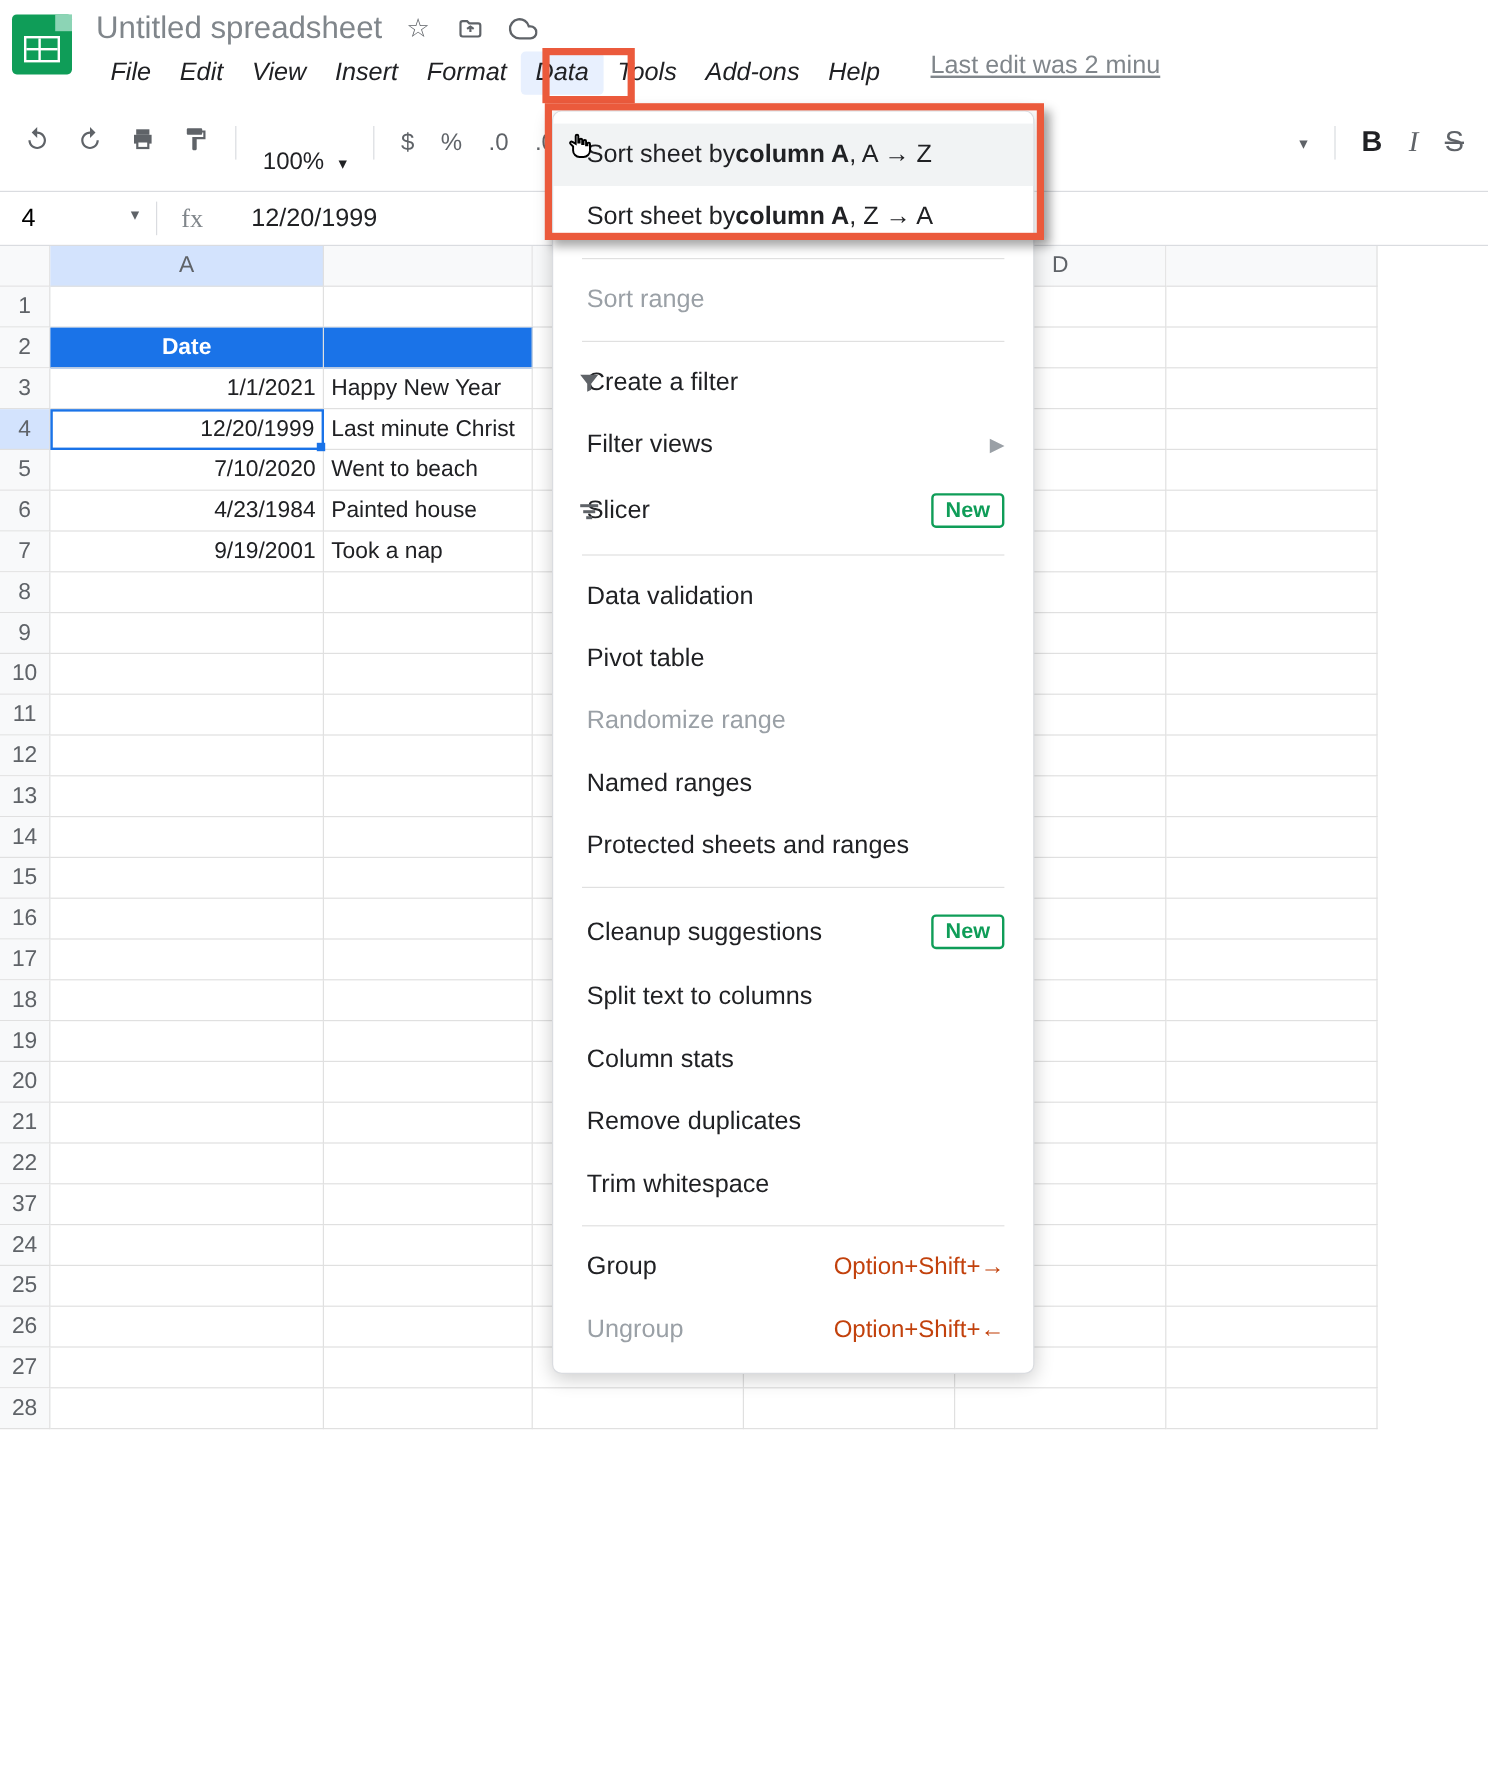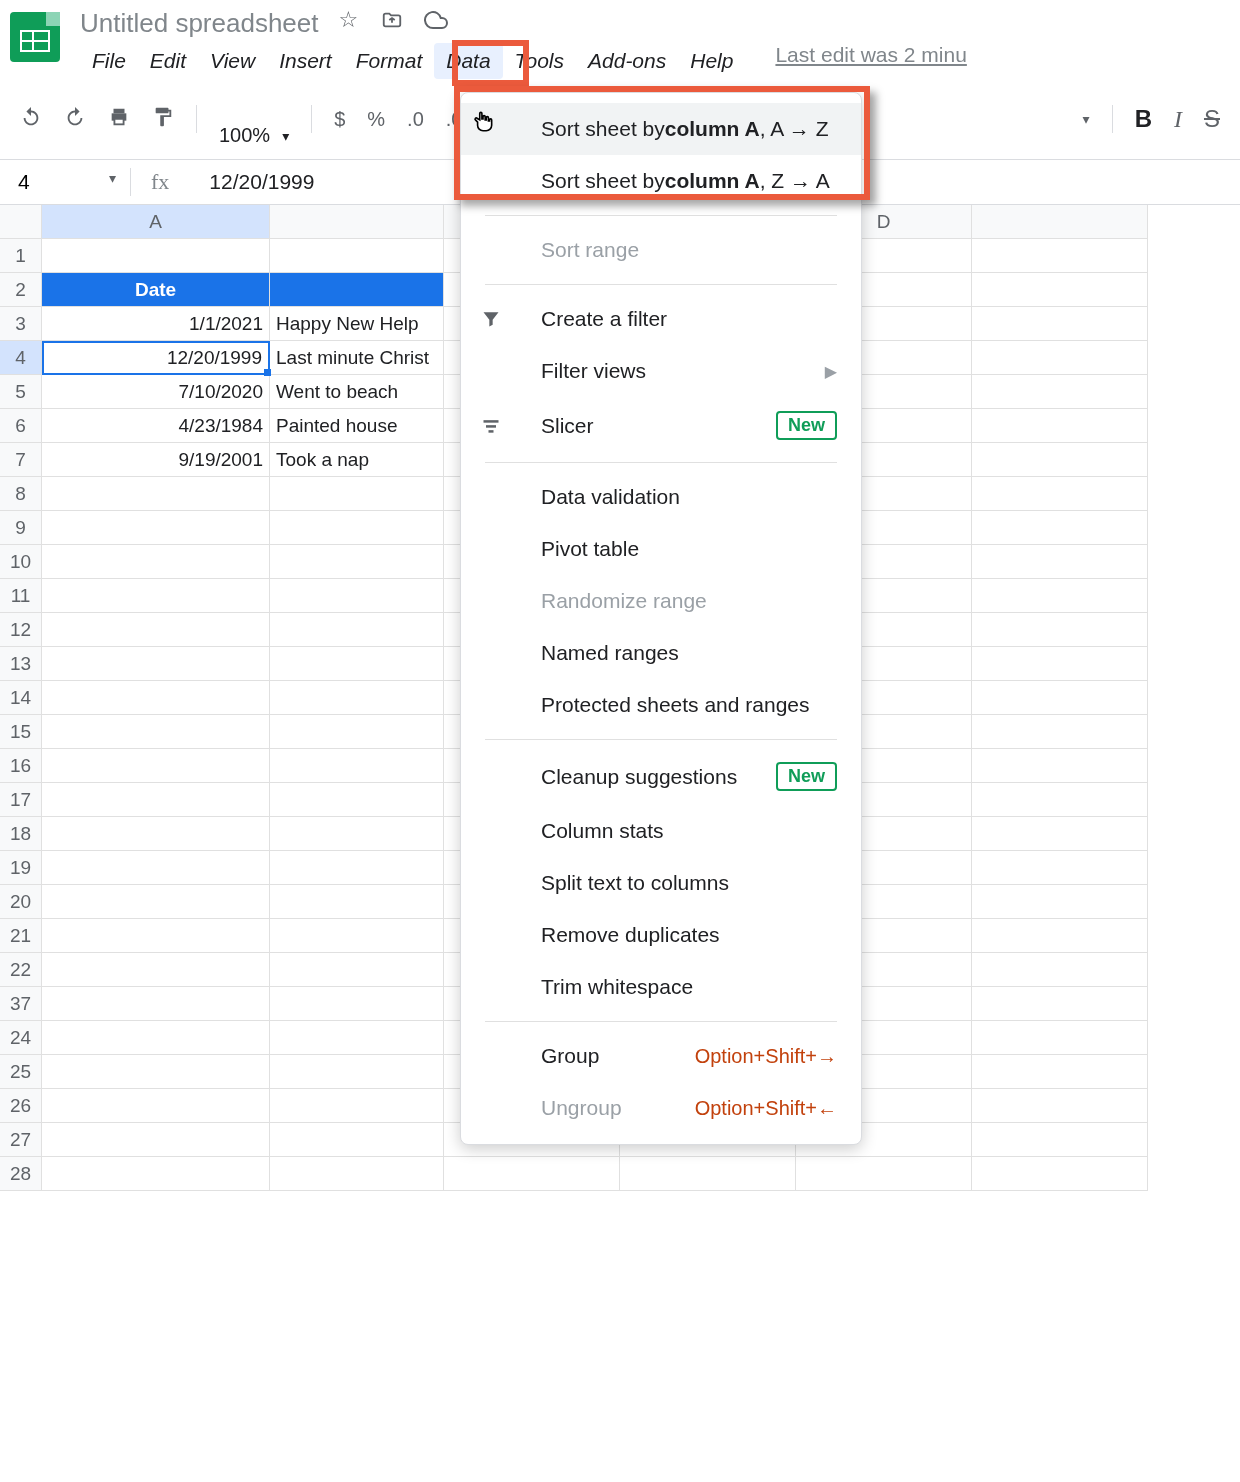--- a/index.html
+++ b/index.html
@@ -6,21 +6,21 @@
     body { background: #fff; width: 1240px; height: 1482px; overflow: hidden; position: relative; }
     
     .header { padding: 8px 0 0 10px; display: flex; align-items: flex-start; gap: 20px; }
     .logo { width: 50px; height: 50px; background: #0f9d58; border-radius: 4px; position: relative; margin-top: 4px; }
     .logo::before { content: ''; position: absolute; top: 0; right: 0; width: 14px; height: 14px; background: #8cd4b5; }
     .logo-grid { position: absolute; top: 18px; left: 10px; width: 30px; height: 22px; border: 2px solid white; }
     .logo-grid::before { content: ''; position: absolute; top: 50%; left: 0; right: 0; height: 2px; background: white; transform: translateY(-50%); }
     .logo-grid::after { content: ''; position: absolute; left: 40%; top: 0; bottom: 0; width: 2px; background: white; }
     
     .title-area { flex: 1; }
-    .title-row { display: flex; gap: 18px; margin-bottom: 4px; }
+    .title-row { display: flex; align-items: center; gap: 18px; margin-bottom: 4px; }
     .doc-title { font-size: 26px; color: #80868b; font-weight: 400; }
     .title-icons { display: flex; gap: 20px; color: #5f6368; }
     .icon { width: 24px; height: 24px; display: flex; align-items: center; justify-content: center; font-size: 22px; }
     
     .menubar { display: flex; gap: 0; font-size: 21px; color: #202124; }
     .menu-item { padding: 6px 12px; cursor: pointer; border-radius: 4px; font-style: italic; }
     .menu-item.active-highlight { background: #e8f0fe; }
     .edit-notice { margin-left: 30px; color: #80868b; text-decoration: underline; }
     
     .toolbar { display: flex; align-items: center; padding: 12px 20px; gap: 22px; border-bottom: 1px solid #dadce0; font-size: 20px; color: #5f6368; }
@@ -44,21 +44,21 @@
     .data-cell.left { justify-content: flex-start; }
     .title-cell { background: #1a73e8; color: white; font-weight: bold; justify-content: center; }
     .selected-cell { border: 2px solid #1a73e8; position: relative; }
     .selected-cell::after { content: ''; position: absolute; bottom: -3px; right: -3px; width: 7px; height: 7px; background: #1a73e8; }
     
     
     .box-data-menu { position: absolute; left: 452px; top: 40px; width: 77px; height: 46px; border: 6px solid #eb5a3c; z-index: 30; }
     .box-sort { position: absolute; left: 454px; top: 86px; width: 416px; height: 114px; border: 6px solid #eb5a3c; z-index: 30; box-shadow: 6px 6px 8px rgba(0,0,0,0.35); pointer-events: none; }
     
     .dropdown { position: absolute; left: 460px; top: 92px; width: 402px; background: #fff; border: 1px solid #dadce0; border-radius: 8px; box-shadow: 0 4px 16px rgba(0,0,0,0.2); z-index: 20; padding: 10px 0; }
-    .dd-item { padding: 14px 24px 14px 80px; font-size: 21px; color: #202124; position: relative; cursor: pointer; display: flex; align-items: center; }
+    .dd-item { padding: 14px 24px 14px 28px; font-size: 21px; color: #202124; position: relative; cursor: pointer; display: flex; align-items: center; }
     .dd-item.hovered { background: #f1f3f4; }
     .dd-item.disabled { color: #9aa0a6; }
     .dd-icon { position: absolute; left: 18px; width: 24px; height: 24px; display: flex; align-items: center; justify-content: center; color: #5f6368; }
     .dd-sep { height: 1px; background: #e0e0e0; margin: 8px 24px; }
     .new-badge { margin-left: auto; padding: 2px 10px; border: 2px solid #0f9d58; color: #0f9d58; border-radius: 4px; font-weight: bold; font-size: 18px; }
     .dd-shortcut { margin-left: auto; color: #c2410c; font-size: 20px; }
     .dd-submenu-arrow { margin-left: auto; color: #9aa0a6; font-size: 16px; }
     
     .cursor-hand { position: absolute; left: 470px; top: 108px; z-index: 40; font-size: 24px; }
   </style>
@@ -160,21 +160,21 @@
       <div class="grid-cell data-cell"></div>
       <div class="grid-cell row-header">2</div>
       <div class="grid-cell data-cell title-cell">Date</div>
       <div class="grid-cell data-cell title-cell"></div>
       <div class="grid-cell data-cell"></div>
       <div class="grid-cell data-cell"></div>
       <div class="grid-cell data-cell"></div>
       <div class="grid-cell data-cell"></div>
       <div class="grid-cell row-header">3</div>
       <div class="grid-cell data-cell">1/1/2021</div>
-      <div class="grid-cell data-cell left">Happy New Help</div>
+      <div class="grid-cell data-cell left">Happy New Year</div>
       <div class="grid-cell data-cell"></div>
       <div class="grid-cell data-cell"></div>
       <div class="grid-cell data-cell"></div>
       <div class="grid-cell data-cell"></div>
       <div class="grid-cell row-header selected">4</div>
       <div class="grid-cell data-cell selected-cell">12/20/1999</div>
       <div class="grid-cell data-cell left">Last minute Christ</div>
       <div class="grid-cell data-cell"></div>
       <div class="grid-cell data-cell"></div>
       <div class="grid-cell data-cell"></div>
@@ -394,22 +394,22 @@
   <div class="dd-item">Data validation</div>
   <div class="dd-item">Pivot table</div>
   <div class="dd-item disabled">Randomize range</div>
   <div class="dd-item">Named ranges</div>
   <div class="dd-item">Protected sheets and ranges</div>
   <div class="dd-sep"></div>
   <div class="dd-item">
     <span>Cleanup suggestions</span>
     <span class="new-badge">New</span>
   </div>
+  <div class="dd-item">Split text to columns</div>
   <div class="dd-item">Column stats</div>
-  <div class="dd-item">Split text to columns</div>
   <div class="dd-item">Remove duplicates</div>
   <div class="dd-item">Trim whitespace</div>
   <div class="dd-sep"></div>
   <div class="dd-item">
     <span>Group</span>
     <span class="dd-shortcut">Option+Shift+→</span>
   </div>
   <div class="dd-item disabled">
     <span>Ungroup</span>
     <span class="dd-shortcut">Option+Shift+←</span>

